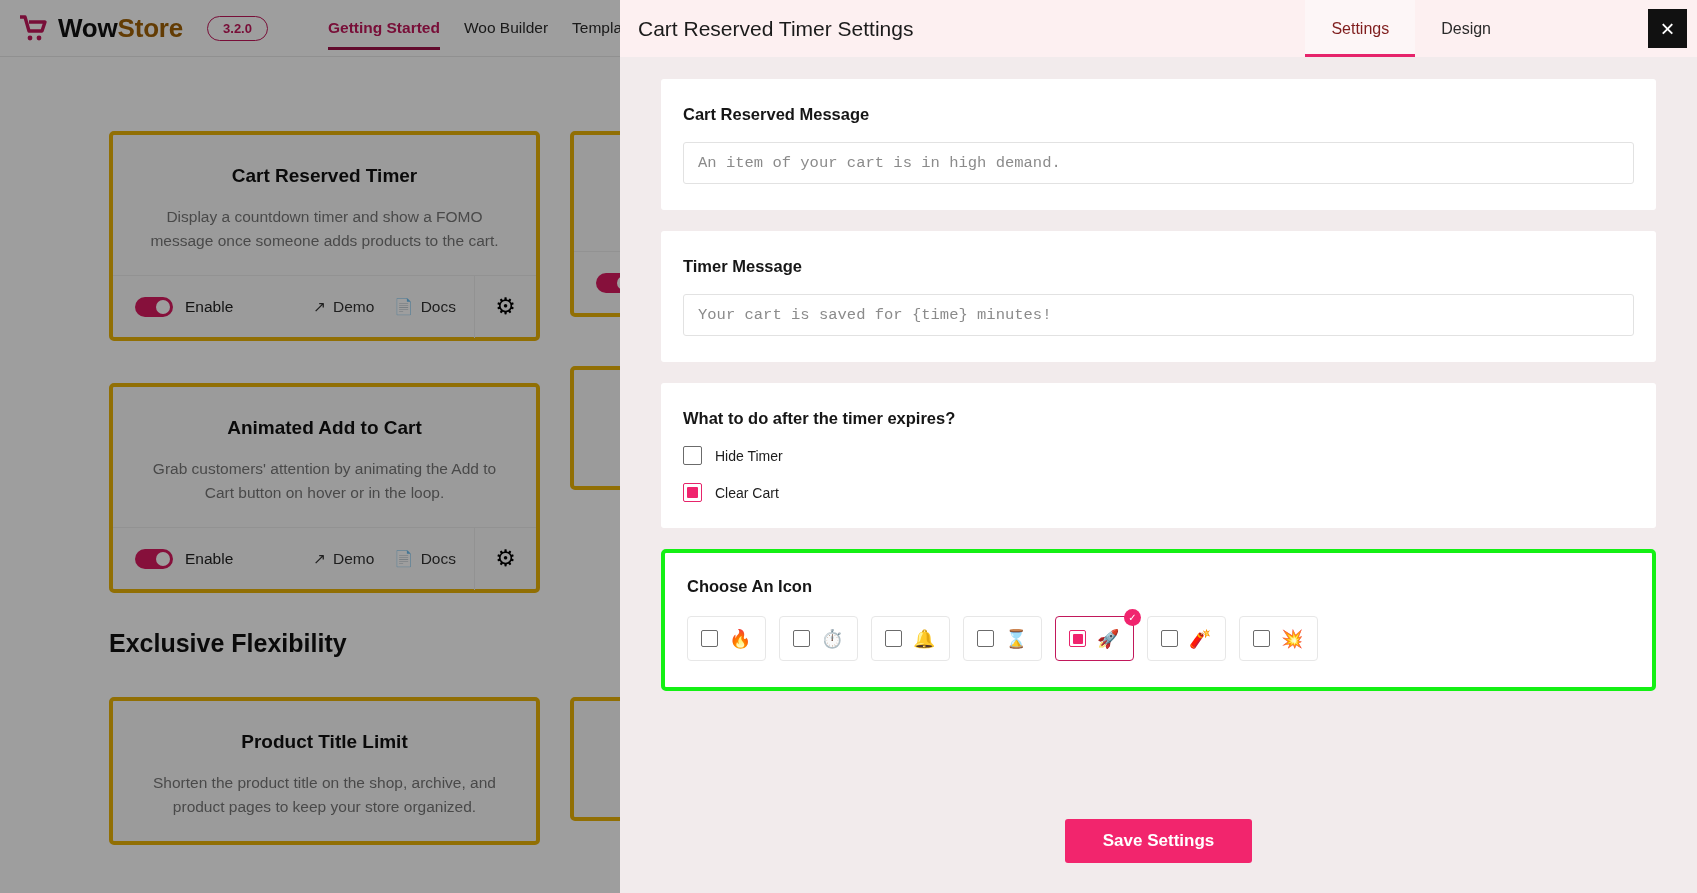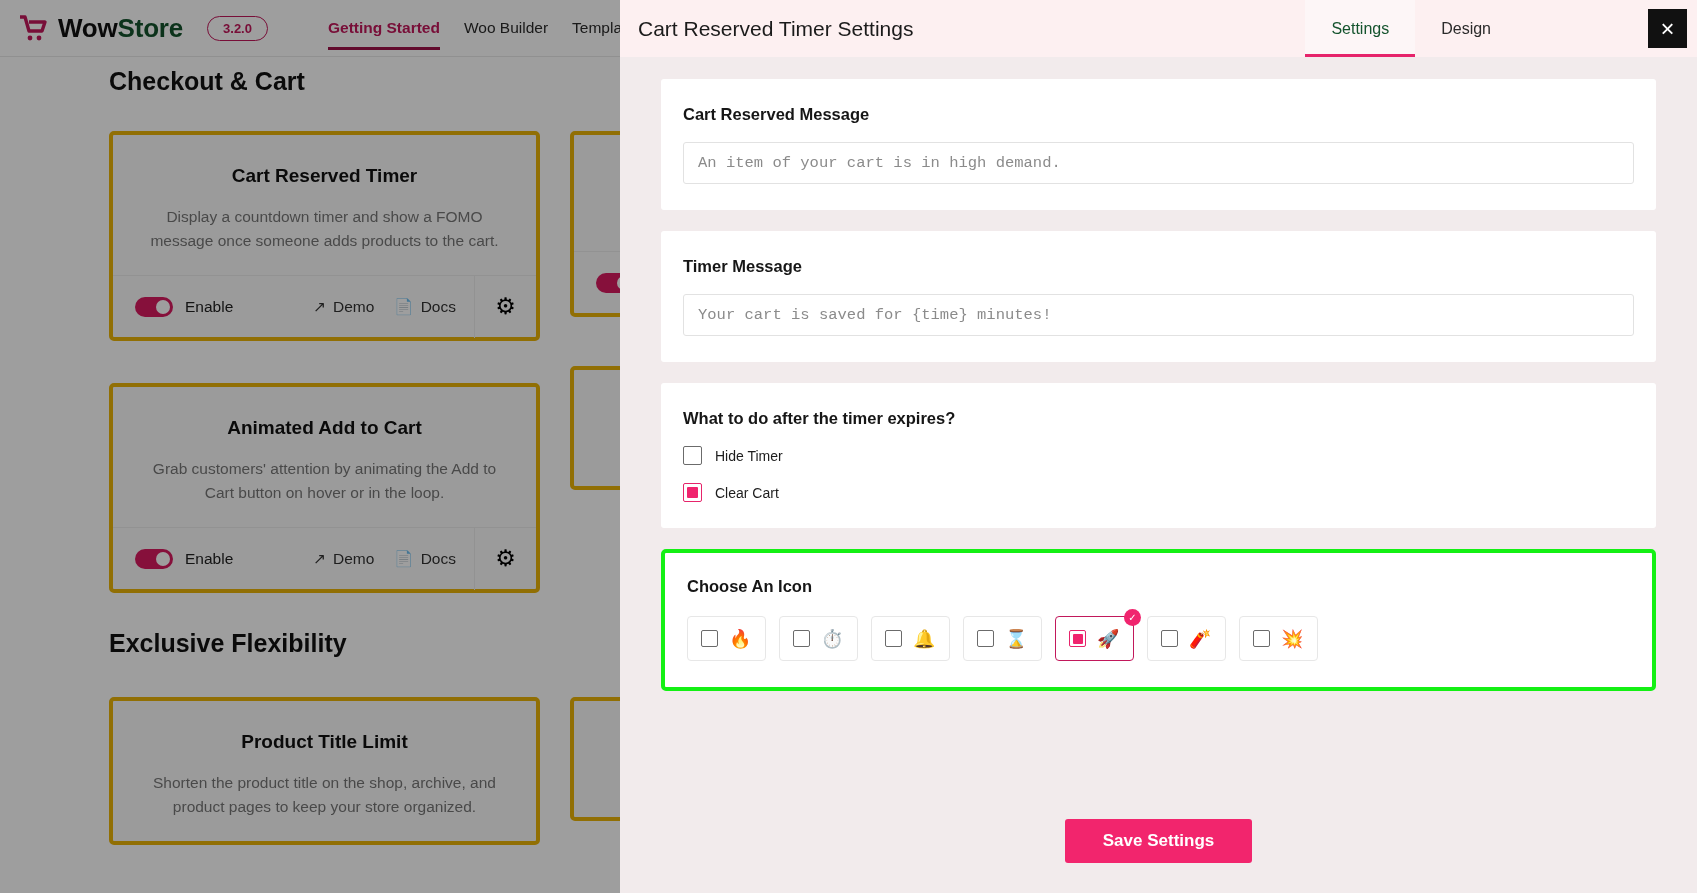--- a/index.html
+++ b/index.html
@@ -20,21 +20,21 @@
     background: #ffffff;
     display: flex; align-items: center;
     border-bottom: 1px solid #e8e8e8;
   }
   .brand {
     display: flex; align-items: center; gap: 10px;
     padding-left: 18px;
   }
   .brand-cart { width: 30px; height: 28px; display:block; }
   .brand-name { font-size: 26px; font-weight: 700; color: #111; letter-spacing: -.2px; }
-  .brand-name .pink { color: #14532d; }
+  .brand-name .pink { color: #a16207; }
   .version-pill {
     margin-left: 14px;
     border: 1px solid #c2185b; color: #c2185b;
     border-radius: 999px; font-size: 13px; font-weight: 600;
     padding: 4px 15px;
   }
   #bg-nav {
     display: flex; align-items: center; gap: 24px;
     margin-left: 60px; height: 57px;
   }
@@ -118,21 +118,21 @@
     display: flex; align-items: center;
     padding-left: 18px;
   }
   #modal-tabs { display: flex; align-items: stretch; margin-left: auto; margin-right: 180px; }
   .mtab {
     display: flex; align-items: center; justify-content: center;
     padding: 0 26px; font-size: 16px; color: #2b2b2b;
     position: relative;
   }
   .mtab.active {
-    color: #14532d; background: #fdf6f7;
+    color: #7f1d1d; background: #fdf6f7;
   }
   .mtab.active::after {
     content: ""; position: absolute; left: 0; right: 0; bottom: 0;
     height: 3px; background: #e6246b;
   }
   #modal-close {
     position: absolute; right: 10px; top: 9px;
     width: 39px; height: 39px;
     background: #111; color: #fff;
     display: flex; align-items: center; justify-content: center;
@@ -235,21 +235,20 @@
     </div>
 
     <nav id="bg-nav">
       <span class="nav-item active">Getting Started</span>
       <span class="nav-item">Woo Builder</span>
       <span class="nav-item">Template</span>
     </nav>
   </div>
 
   <div id="bg-content">
-    <h2 class="section-title" id="t-checkout">Checkout &amp; Cart</h2>
     <h2 class="section-title" id="t-flex">Exclusive Flexibility</h2>
 
     <div class="feat-card" id="card-crt">
       <div class="feat-body">
         <div class="feat-title">Cart Reserved Timer</div>
         <div class="feat-desc">Display a countdown timer and show a FOMO message once someone adds products to the cart.</div>
       </div>
       <div class="feat-foot">
         <span class="toggle"></span>
         <span class="foot-label">Enable</span>

